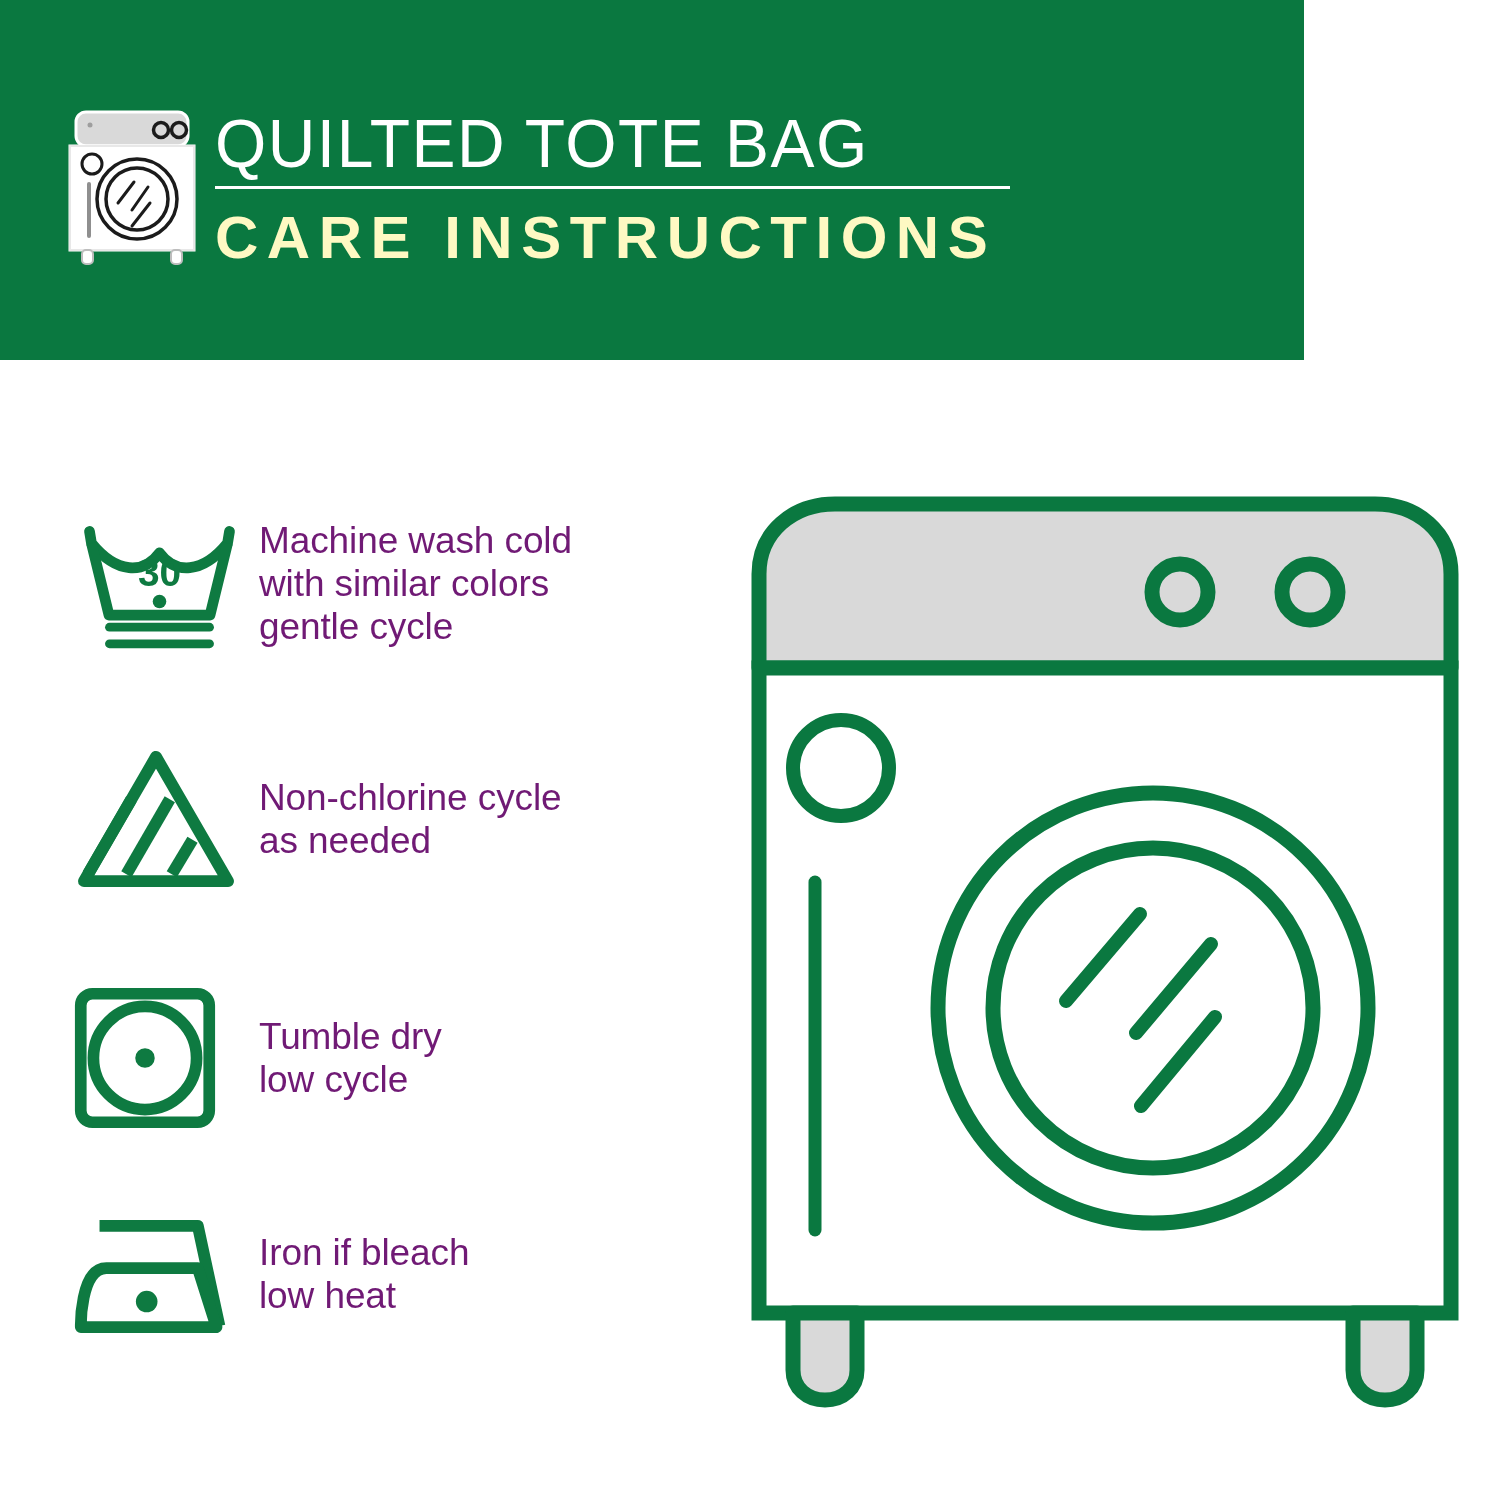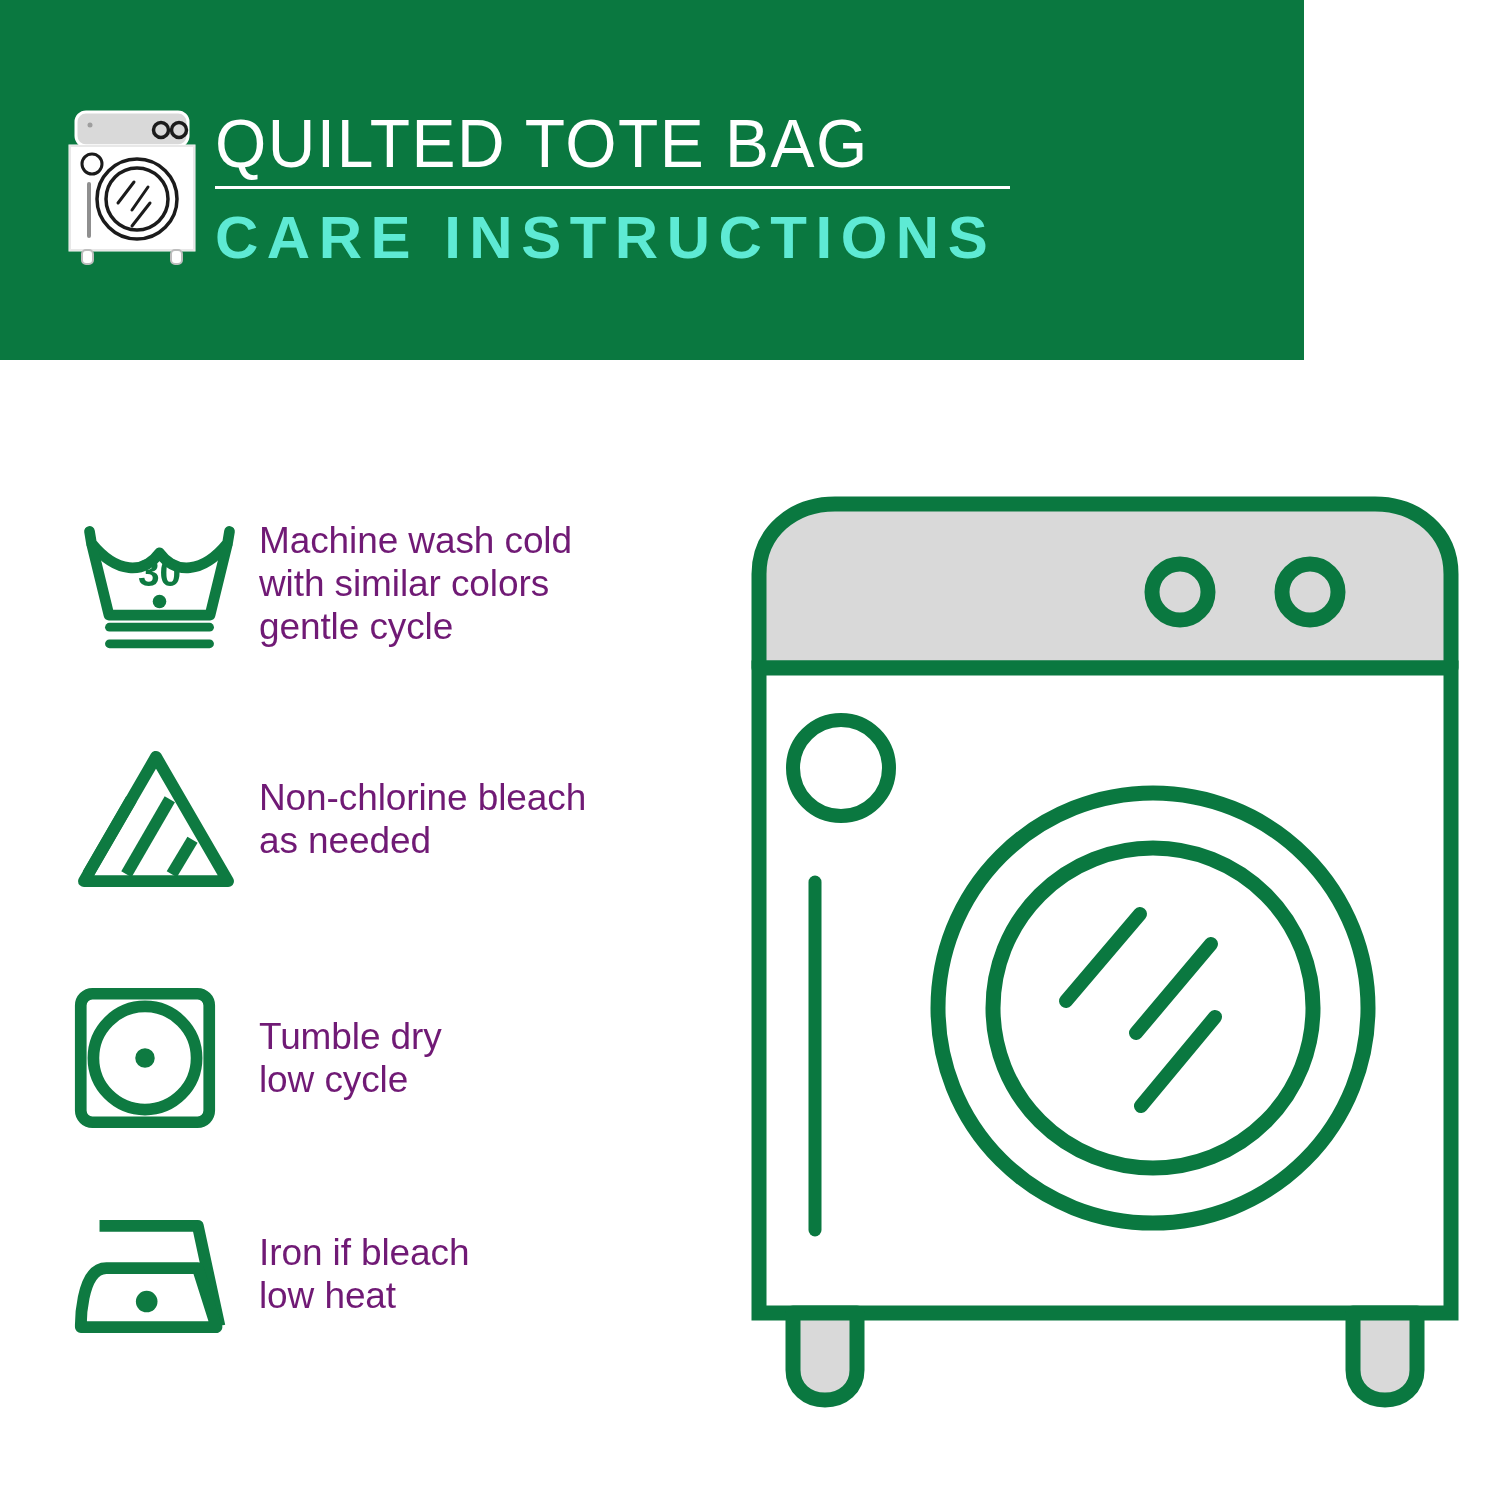--- a/index.html
+++ b/index.html
@@ -60,21 +60,21 @@
 
   #title-divider {
     margin-top: 4px;
     width: 795px;
     height: 3px;
     background: #ffffff;
   }
 
   #sub-title {
     margin-top: 16px;
-    color: #5eead4;
+    color: #fef9c3;
     font-family: "Liberation Sans", sans-serif;
     font-size: 60px;
     font-weight: 600;
     letter-spacing: 8.5px;
     line-height: 66px;
     white-space: nowrap;
   }
 
   
   #instructions {
@@ -191,21 +191,21 @@
 
     <div class="care-row" id="row-bleach">
       <div class="care-icon">
         <svg viewBox="0 0 170 150" width="168" height="148">
           <path d="M85 12 L158 138 L12 138 Z" fill="none" stroke="#0e7a41" stroke-width="12" stroke-linejoin="round"></path>
           <line x1="60" y1="55" x2="16" y2="131" stroke="#0e7a41" stroke-width="12" stroke-linecap="butt"></line>
           <line x1="99" y1="55" x2="55" y2="131" stroke="#0e7a41" stroke-width="12" stroke-linecap="butt"></line>
           <line x1="122" y1="96" x2="101" y2="131" stroke="#0e7a41" stroke-width="12" stroke-linecap="butt"></line>
         </svg>
       </div>
-      <div class="care-label">Non-chlorine bleach
+      <div class="care-label">Non-chlorine cycle
 as needed</div>
     </div>
 
     <div class="care-row" id="row-dry">
       <div class="care-icon">
         <svg viewBox="0 0 150 150" width="146" height="146">
           <rect x="9" y="9" width="132" height="132" rx="12" fill="none" stroke="#0e7a41" stroke-width="12"></rect>
           <circle cx="75" cy="75" r="53" fill="none" stroke="#0e7a41" stroke-width="12"></circle>
           <circle cx="75" cy="75" r="10" fill="#0e7a41"></circle>
         </svg>

